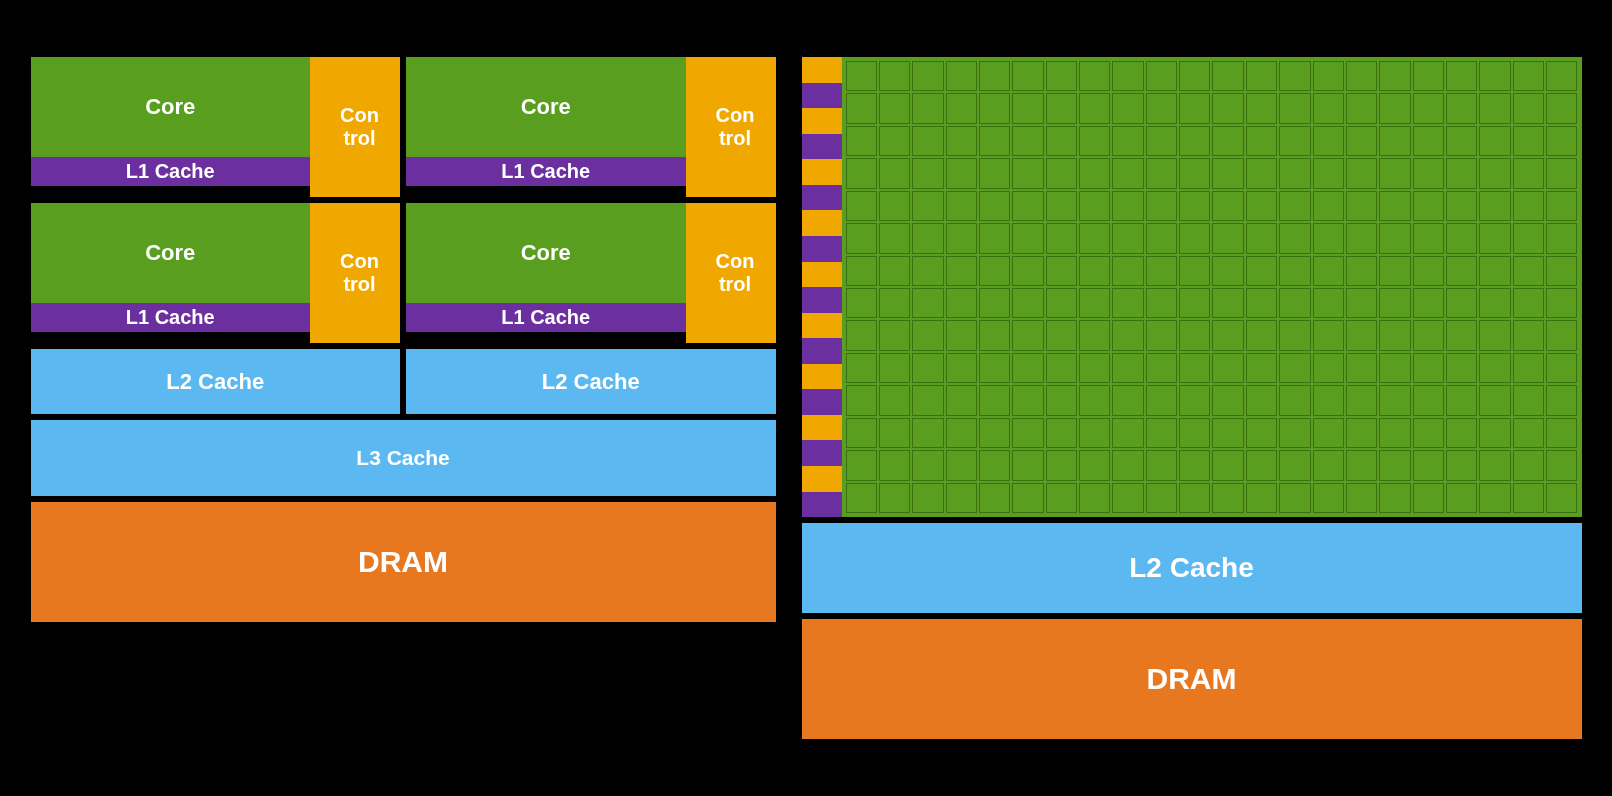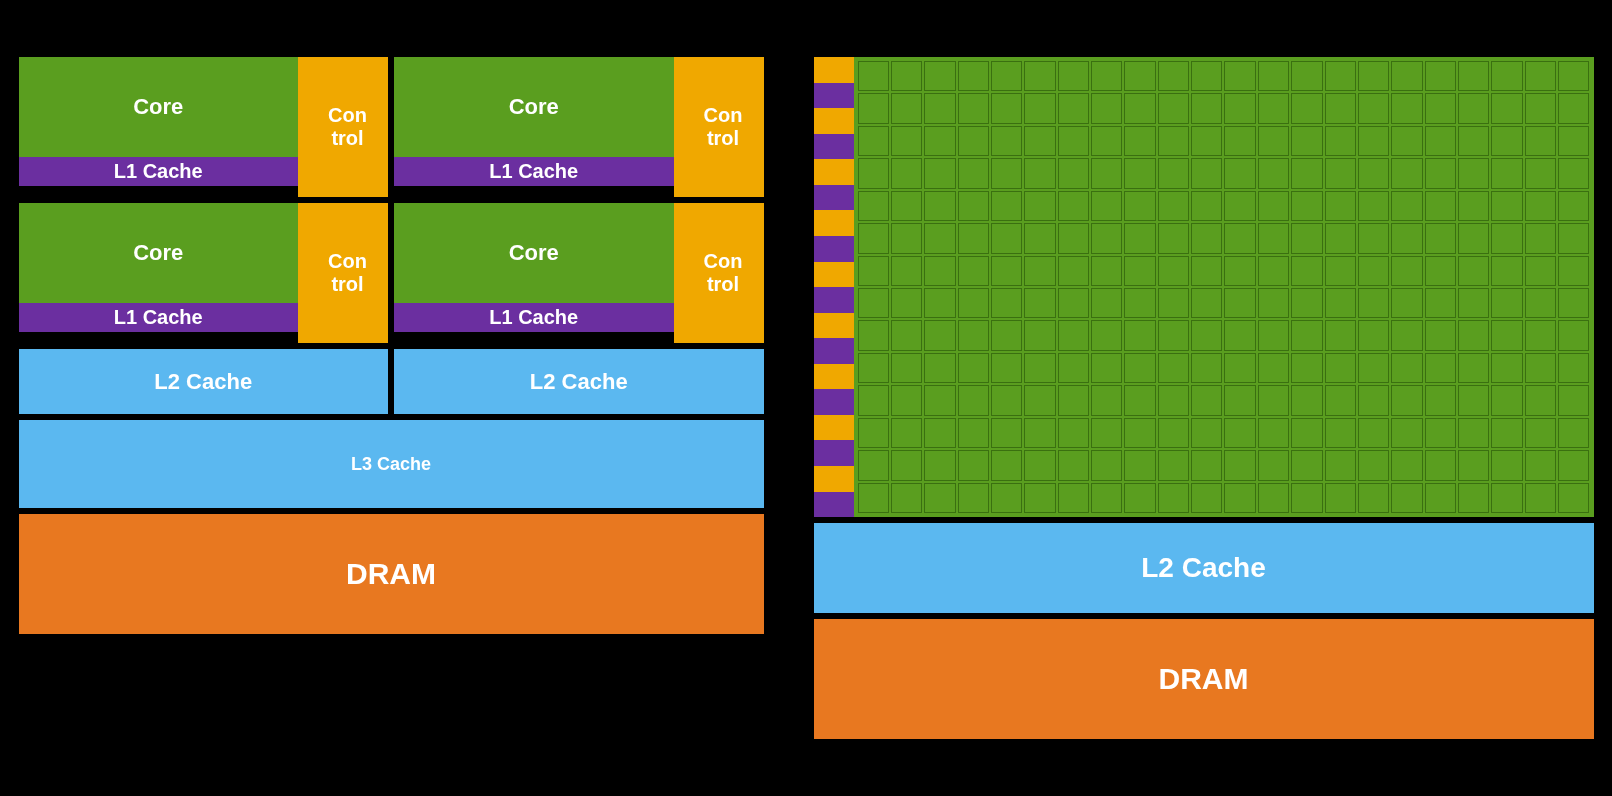--- a/index.html
+++ b/index.html
@@ -11,21 +11,21 @@
       align-items: center;
       justify-content: space-around;
       padding: 10px;
       font-family: 'Segoe UI', Arial, sans-serif;
       font-weight: bold;
       color: white;
     }
 
     .diagram {
       display: flex;
-      gap: 20px;
+      gap: 8px;
     }
 
     
     .cpu-left {
       display: flex;
       flex-direction: column;
       width: 745px;
       gap: 6px;
     }
 
@@ -90,22 +90,22 @@
       font-size: 22px;
       height: 65px;
       flex: 1;
     }
 
     .l3-cache {
       background: #5bb8f0;
       display: flex;
       align-items: center;
       justify-content: center;
-      font-size: 18px;
-      height: 88px;
+      font-size: 21px;
+      height: 76px;
     }
 
     .dram {
       background: #e87820;
       display: flex;
       align-items: center;
       justify-content: center;
       font-size: 30px;
       height: 120px;
     }

